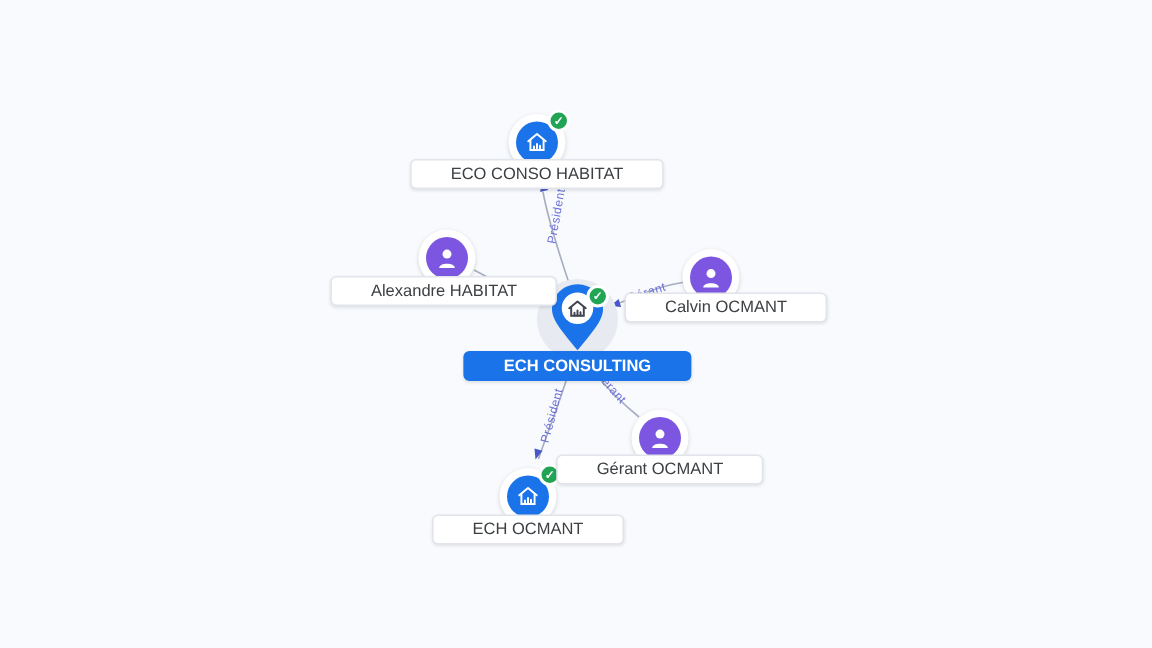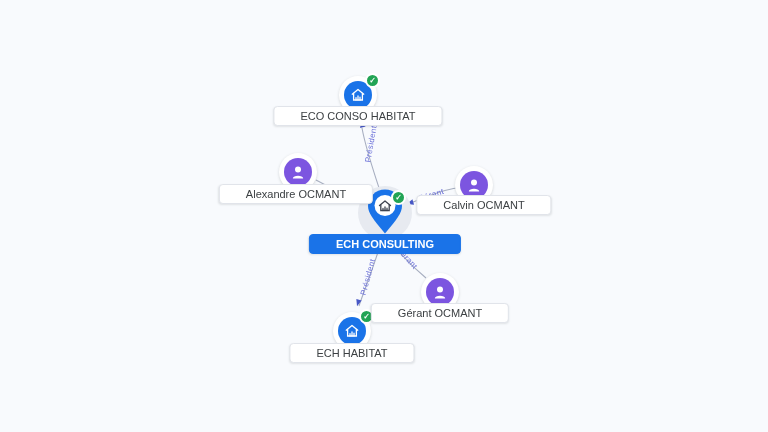--- a/index.html
+++ b/index.html
@@ -87,21 +87,21 @@
 <div class="pill" style="left:358px;top:116px">ECO CONSO HABITAT</div>
 
 <div class="node person" style="left:298px;top:172px">
   <div class="node-inner">
     <svg width="16" height="16" viewBox="0 0 16 16">
       <circle cx="8" cy="5.4" r="3" fill="#fff"></circle>
       <path d="M2.8 14.6 C2.8 10.9 13.2 10.9 13.2 14.6 Z" fill="#fff"></path>
     </svg>
   </div>
 </div>
-<div class="pill" style="left:296px;top:194px">Alexandre OCMANT</div>
+<div class="pill" style="left:296px;top:194px">Alexandre HABITAT</div>
 
 <div class="node person" style="left:474px;top:185px">
   <div class="node-inner">
     <svg width="16" height="16" viewBox="0 0 16 16">
       <circle cx="8" cy="5.4" r="3" fill="#fff"></circle>
       <path d="M2.8 14.6 C2.8 10.9 13.2 10.9 13.2 14.6 Z" fill="#fff"></path>
     </svg>
   </div>
 </div>
 <div class="pill" style="left:484px;top:205px">Calvin OCMANT</div>
@@ -121,21 +121,21 @@
     <svg width="16" height="16" viewBox="0 0 16 16">
       <path d="M2.2 7.2 L8 2.4 L13.8 7.2" fill="none" stroke="#fff" stroke-width="1.3" stroke-linecap="round" stroke-linejoin="round"></path>
       <path d="M3.6 6.4 V13 H12.4 V6.4" fill="none" stroke="#fff" stroke-width="1.3" stroke-linecap="round"></path>
       <path d="M6 13 V10.6 M8 13 V9 M10 13 V10.2" stroke="#fff" stroke-width="1.3" stroke-linecap="round"></path>
     </svg>
   </div>
   <div class="badge">
       <span>✓</span>
     </div>
 </div>
-<div class="pill" style="left:352px;top:353px">ECH HABITAT</div>
+<div class="pill" style="left:352px;top:353px">ECH OCMANT</div>
 
 <div class="pin-wrap">
   <svg width="38" height="48" viewBox="0 0 38 48">
     <path d="M19 1.5 C9.6 1.5 2 9 2 18 C2 24.8 7.2 31.4 19 45.5 C30.8 31.4 36 24.8 36 18 C36 9 28.4 1.5 19 1.5 Z" fill="#1a73e8"></path>
     <circle cx="19" cy="17.5" r="10.5" fill="#fff"></circle>
     <g>
       <path d="M13.5 17.5 L19 13 L24.5 17.5" fill="none" stroke="#3f4450" stroke-width="1.3" stroke-linecap="round" stroke-linejoin="round"></path>
       <path d="M14.8 16.8 V22.5 H23.2 V16.8" fill="none" stroke="#3f4450" stroke-width="1.3" stroke-linecap="round"></path>
       <path d="M17 22.5 V20.5 M19 22.5 V19 M21 22.5 V20.2" stroke="#3f4450" stroke-width="1.3" stroke-linecap="round"></path>
     </g>

